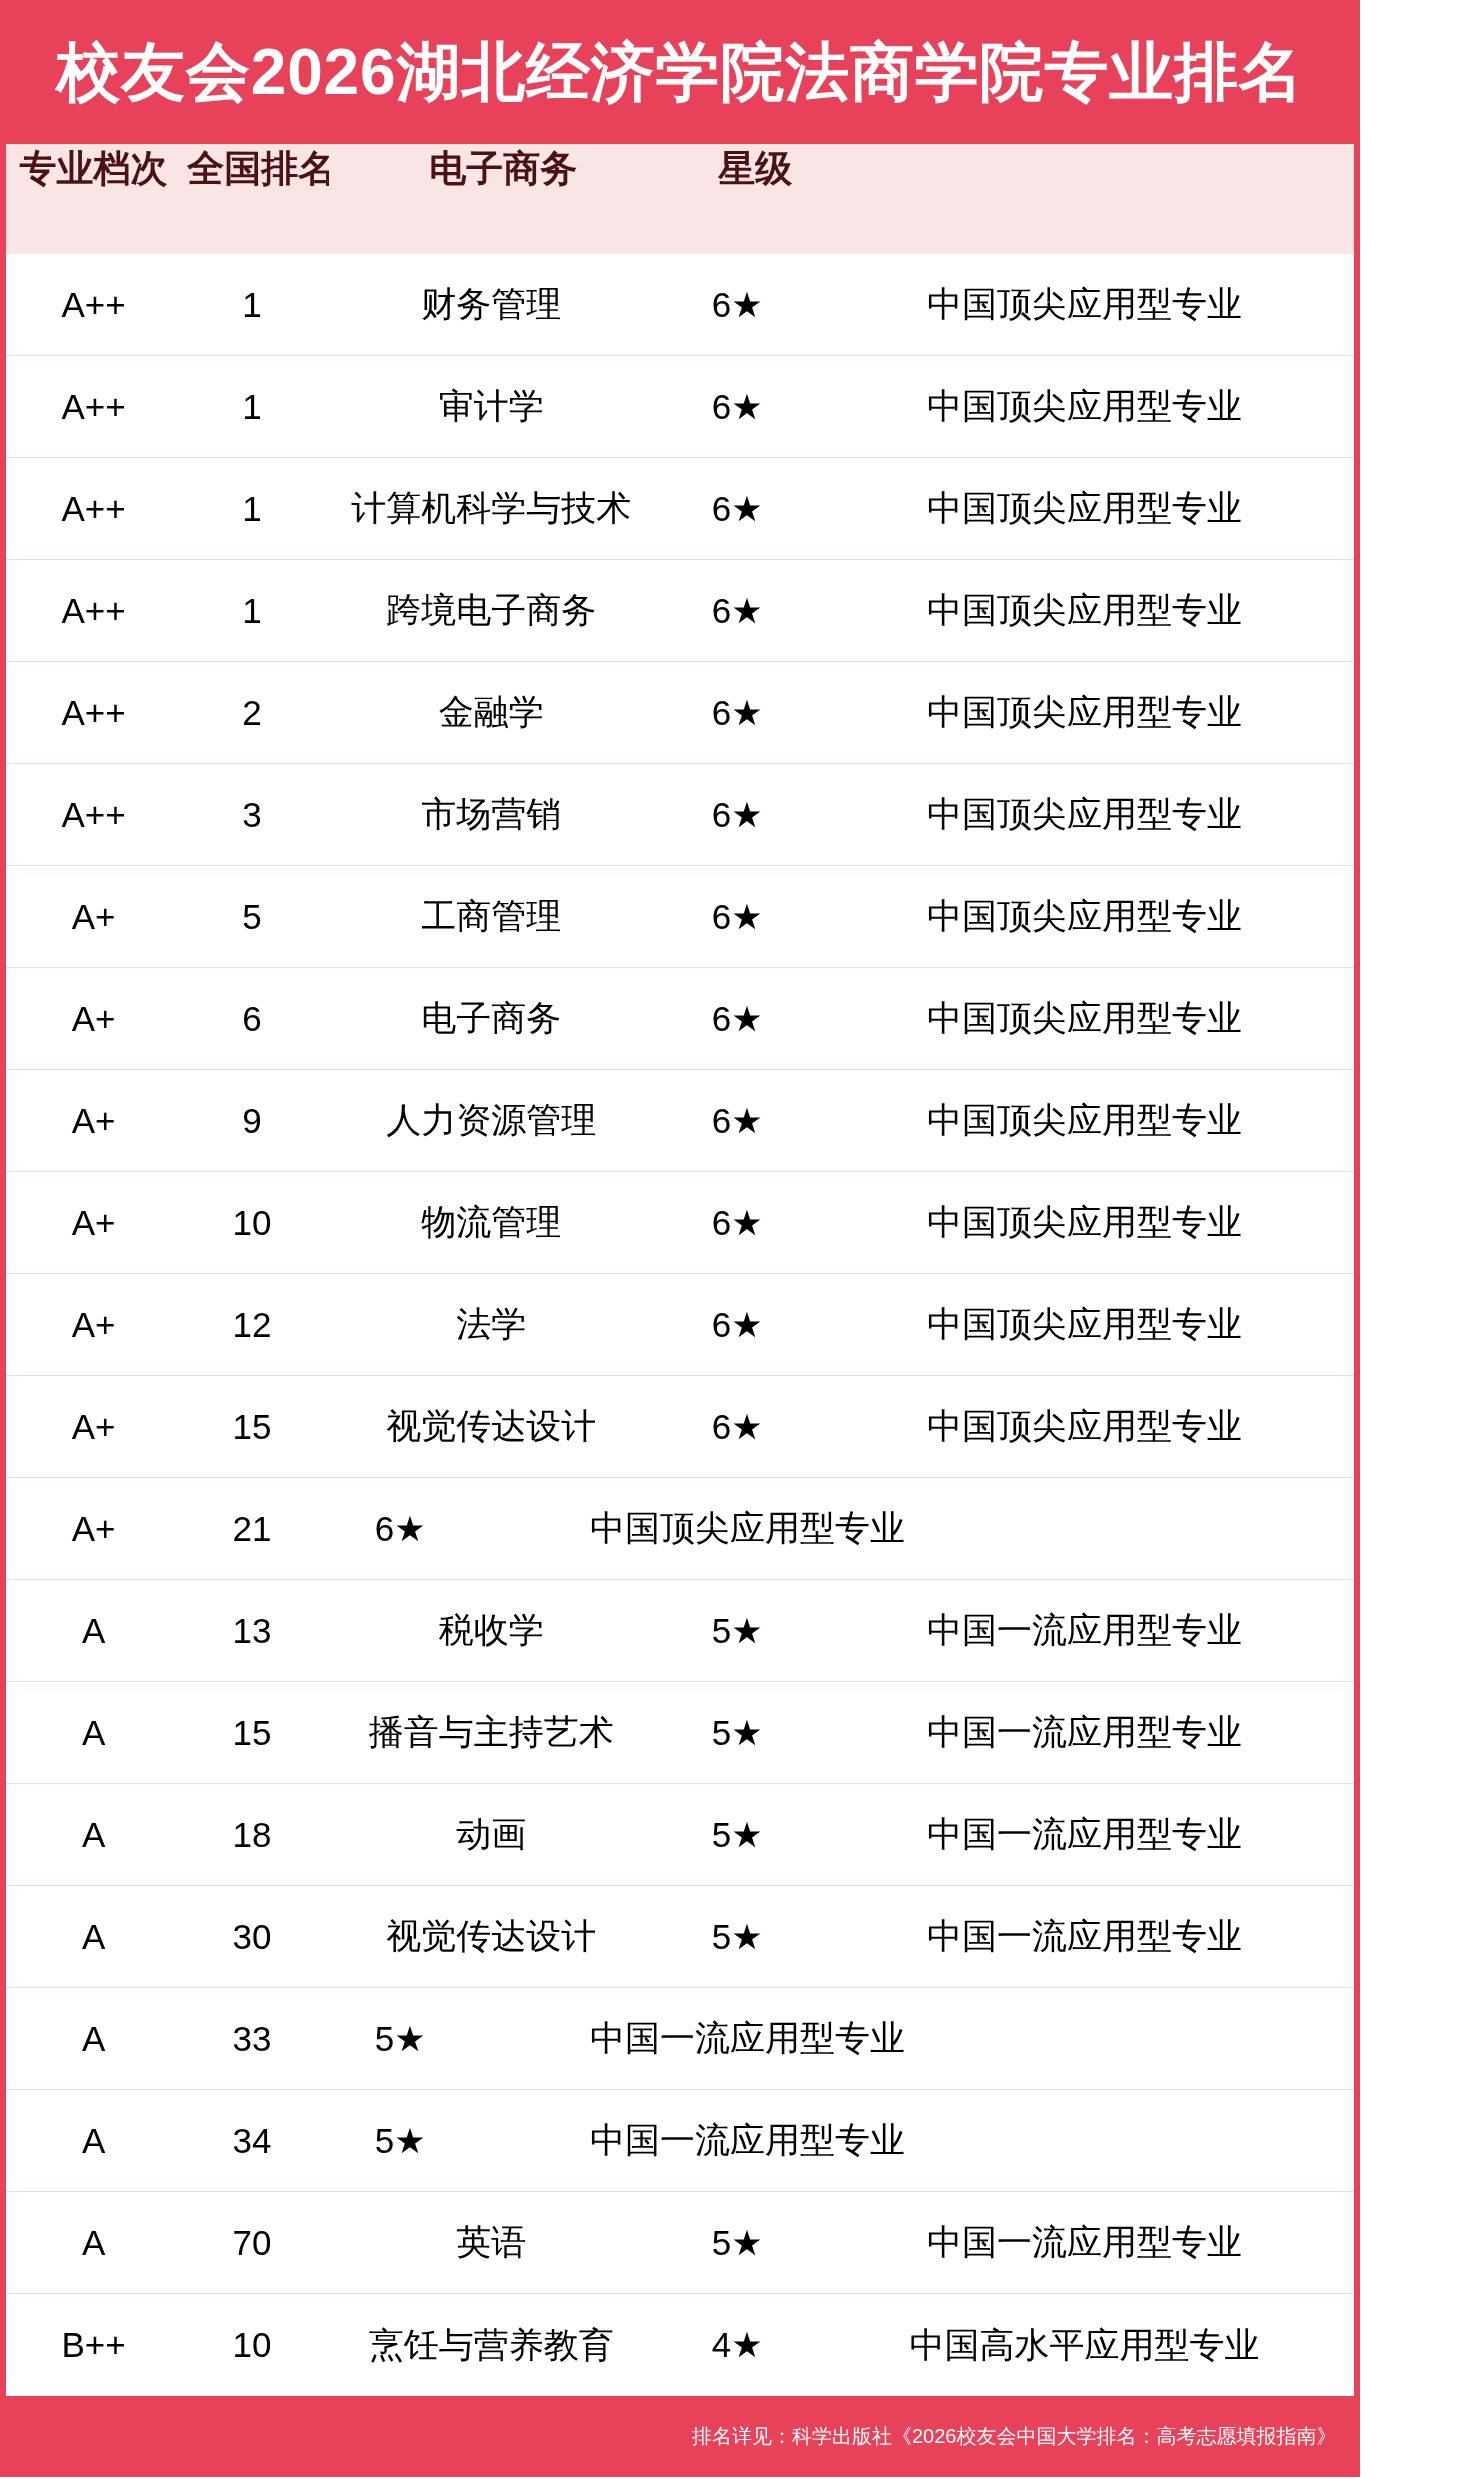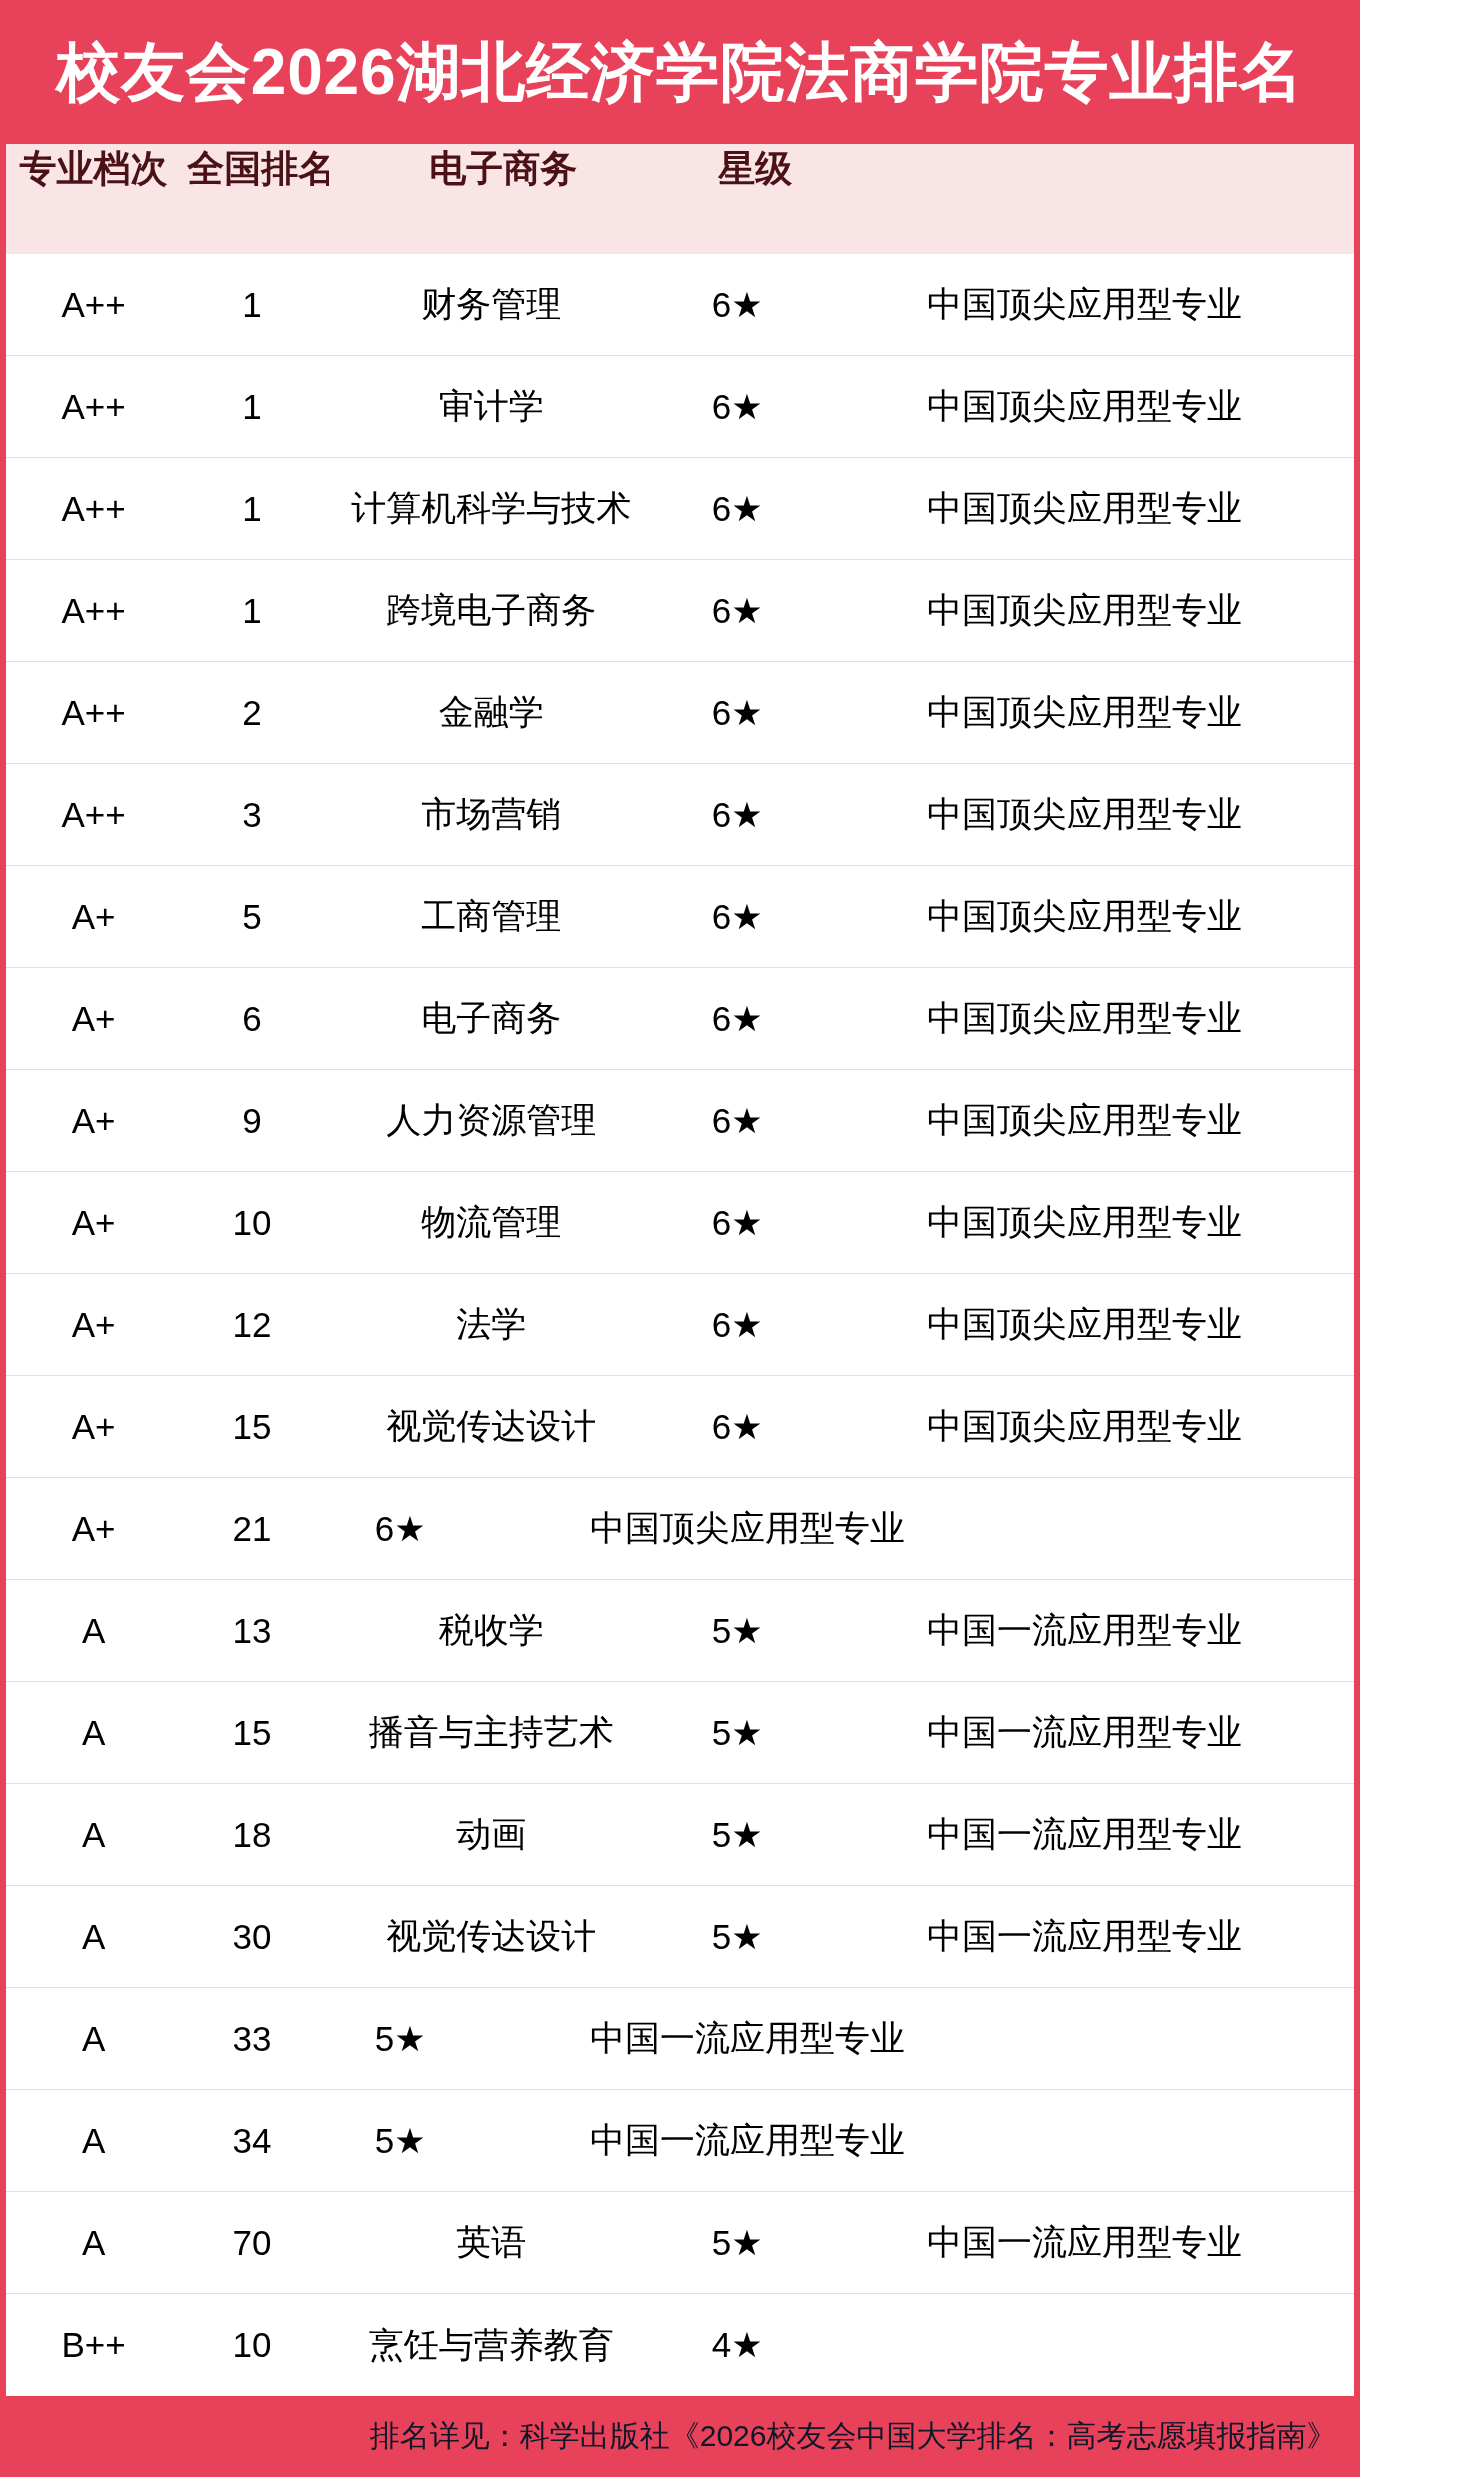--- a/index.html
+++ b/index.html
@@ -71,22 +71,22 @@
   .page-footer{
     height:81px;
     background:var(--red);
     display:flex;
     align-items:center;
     justify-content:flex-end;
     padding-right:23.5px;
     box-sizing:border-box;
   }
   .page-footer span{
-    color:#0f172a;
-    font-size:30px;
+    color:#ffffff;
+    font-size:20px;
     white-space:nowrap;
     text-align:right;
   }
 </style>
 </head>
 <body>
 
 <div class="page">
 
   <header class="banner">
@@ -236,20 +236,21 @@
           <div class="cell c1">70</div>
           <div class="cell c2">英语</div>
           <div class="cell c3">5★</div>
           <div class="cell c4">中国一流应用型专业</div>
         </div>
         <div class="row">
           <div class="cell c0">B++</div>
           <div class="cell c1">10</div>
           <div class="cell c2">烹饪与营养教育</div>
           <div class="cell c3">4★</div>
+          <div class="cell c4">中国高水平应用型专业</div>
         </div>
       </div>
   </div>
 
   <footer class="page-footer">
     <span>排名详见：科学出版社《2026校友会中国大学排名：高考志愿填报指南》</span>
   </footer>
 
 </div>
 

